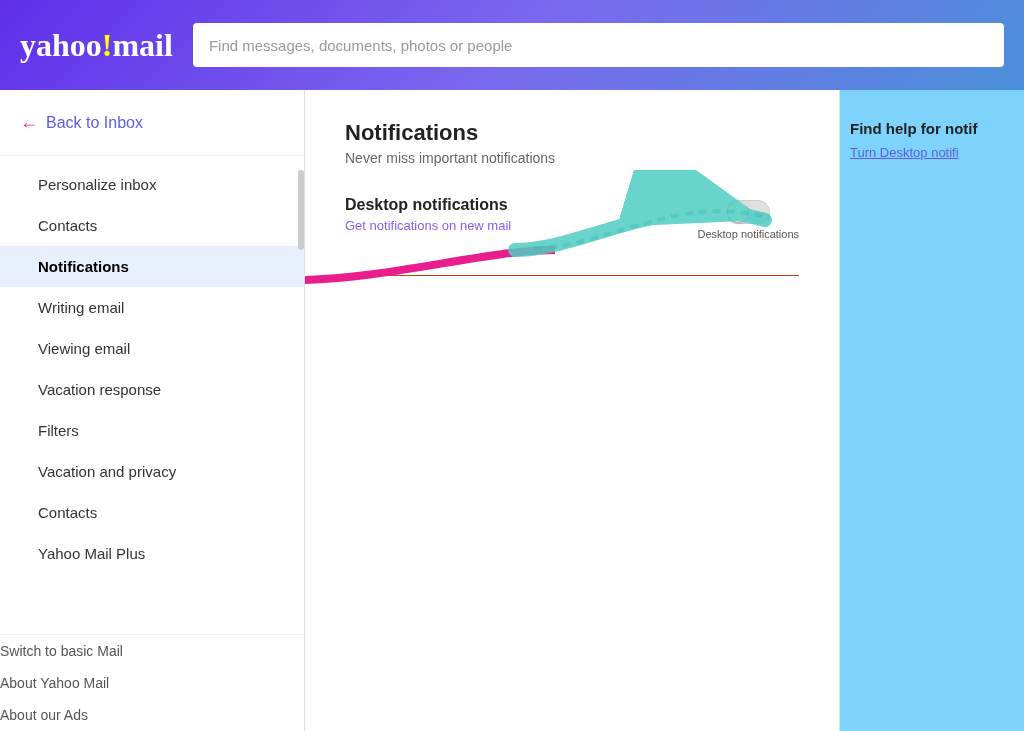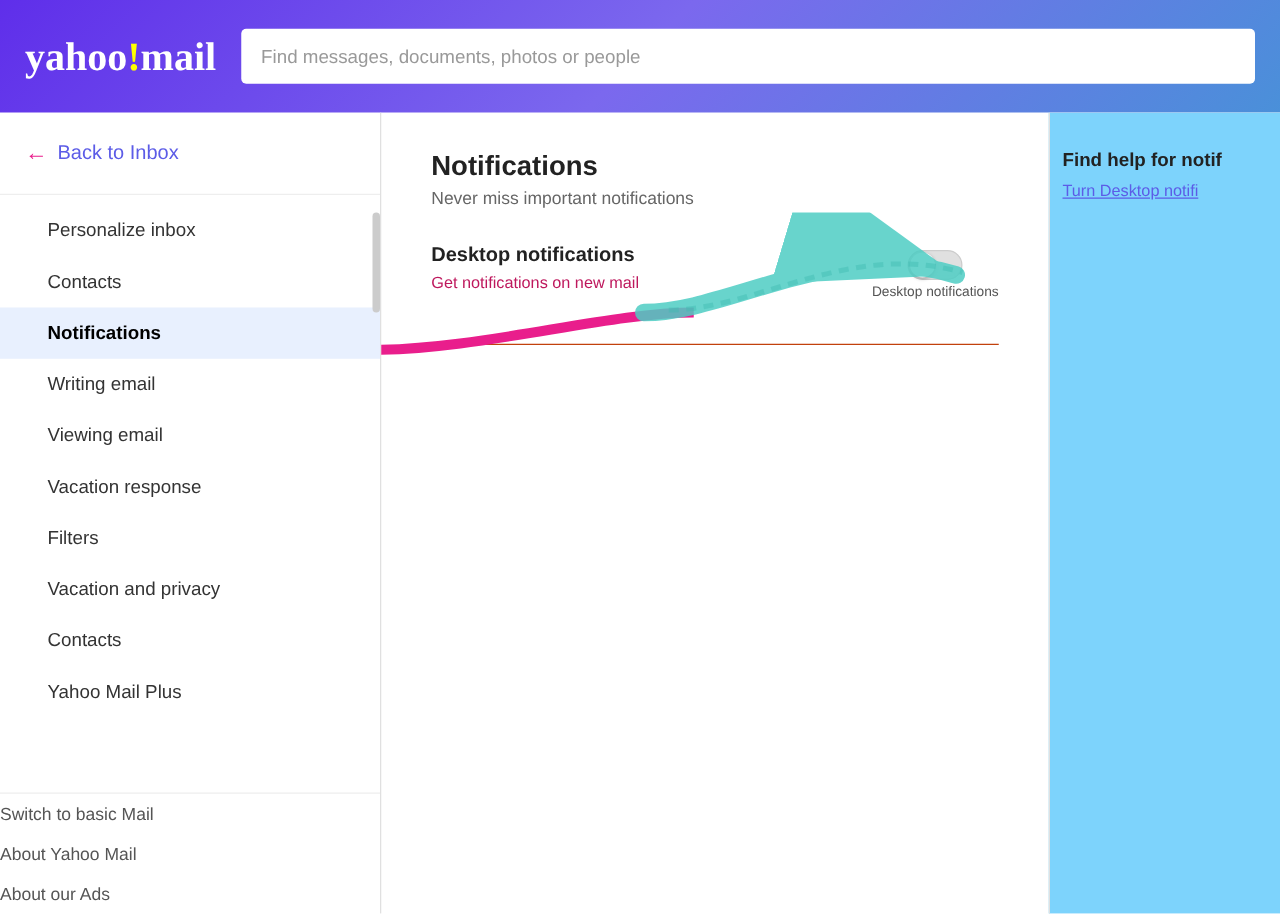--- a/index.html
+++ b/index.html
@@ -138,21 +138,21 @@
     }
 
     .setting-info h3 {
       font-size: 16px;
       font-weight: bold;
       color: #222;
       margin-bottom: 4px;
     }
     .setting-info p {
       font-size: 13px;
-      color: #be185d;
+      color: #8b5cf6;
     }
 
     
     .toggle-area {
       display: flex;
       flex-direction: column;
       align-items: center;
       gap: 4px;
       margin-top: 4px;
     }

